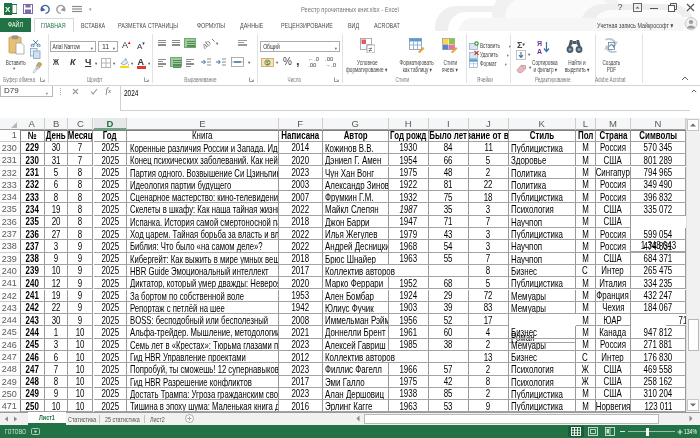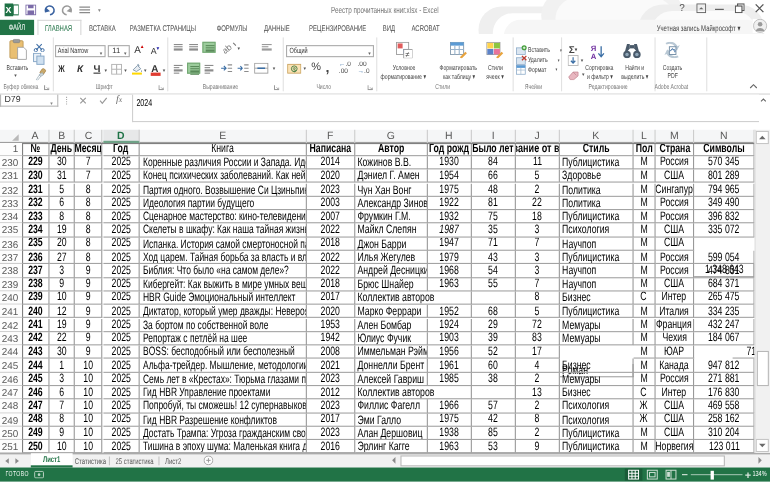--- a/index.html
+++ b/index.html
@@ -504,21 +504,21 @@
 <div class="rowh" style="top:277.2px;height:12.3px;line-height:12.3px">241</div>
 <div class="rowh" style="top:289.5px;height:12.3px;line-height:12.3px">242</div>
 <div class="rowh" style="top:301.8px;height:12.3px;line-height:12.3px">243</div>
 <div class="rowh" style="top:314.1px;height:12.3px;line-height:12.3px">244</div>
 <div class="rowh" style="top:326.4px;height:12.3px;line-height:12.3px">245</div>
 <div class="rowh" style="top:338.7px;height:12.3px;line-height:12.3px">246</div>
 <div class="rowh" style="top:351.0px;height:12.3px;line-height:12.3px">247</div>
 <div class="rowh" style="top:363.3px;height:12.3px;line-height:12.3px">248</div>
 <div class="rowh" style="top:375.6px;height:12.3px;line-height:12.3px">249</div>
 <div class="rowh" style="top:387.9px;height:12.3px;line-height:12.3px">250</div>
-<div class="rowh" style="top:400.2px;height:12.3px;line-height:12.3px">251</div>
+<div class="rowh" style="top:400.2px;height:12.3px;line-height:12.3px">471</div>
 <div class="ab" style="left:19.7px;top:130.1px;width:1px;height:282.4px;background:#808080"></div>
 <div class="cell nw flx" style="left:19.7px;top:130.1px;width:25.2px;height:11.8px;line-height:11.8px;font-weight:bold;">
     <span class="spc" style="">№</span>
   </div>
 <div class="cell nw flx" style="left:44.9px;top:130.1px;width:23.4px;height:11.8px;line-height:11.8px;font-weight:bold;">
     <span class="spc" style="">День</span>
   </div>
 <div class="cell nw flx" style="left:68.3px;top:130.1px;width:25.2px;height:11.8px;line-height:11.8px;font-weight:bold;">
     <span class="spc" style="">Месяц</span>
   </div>

